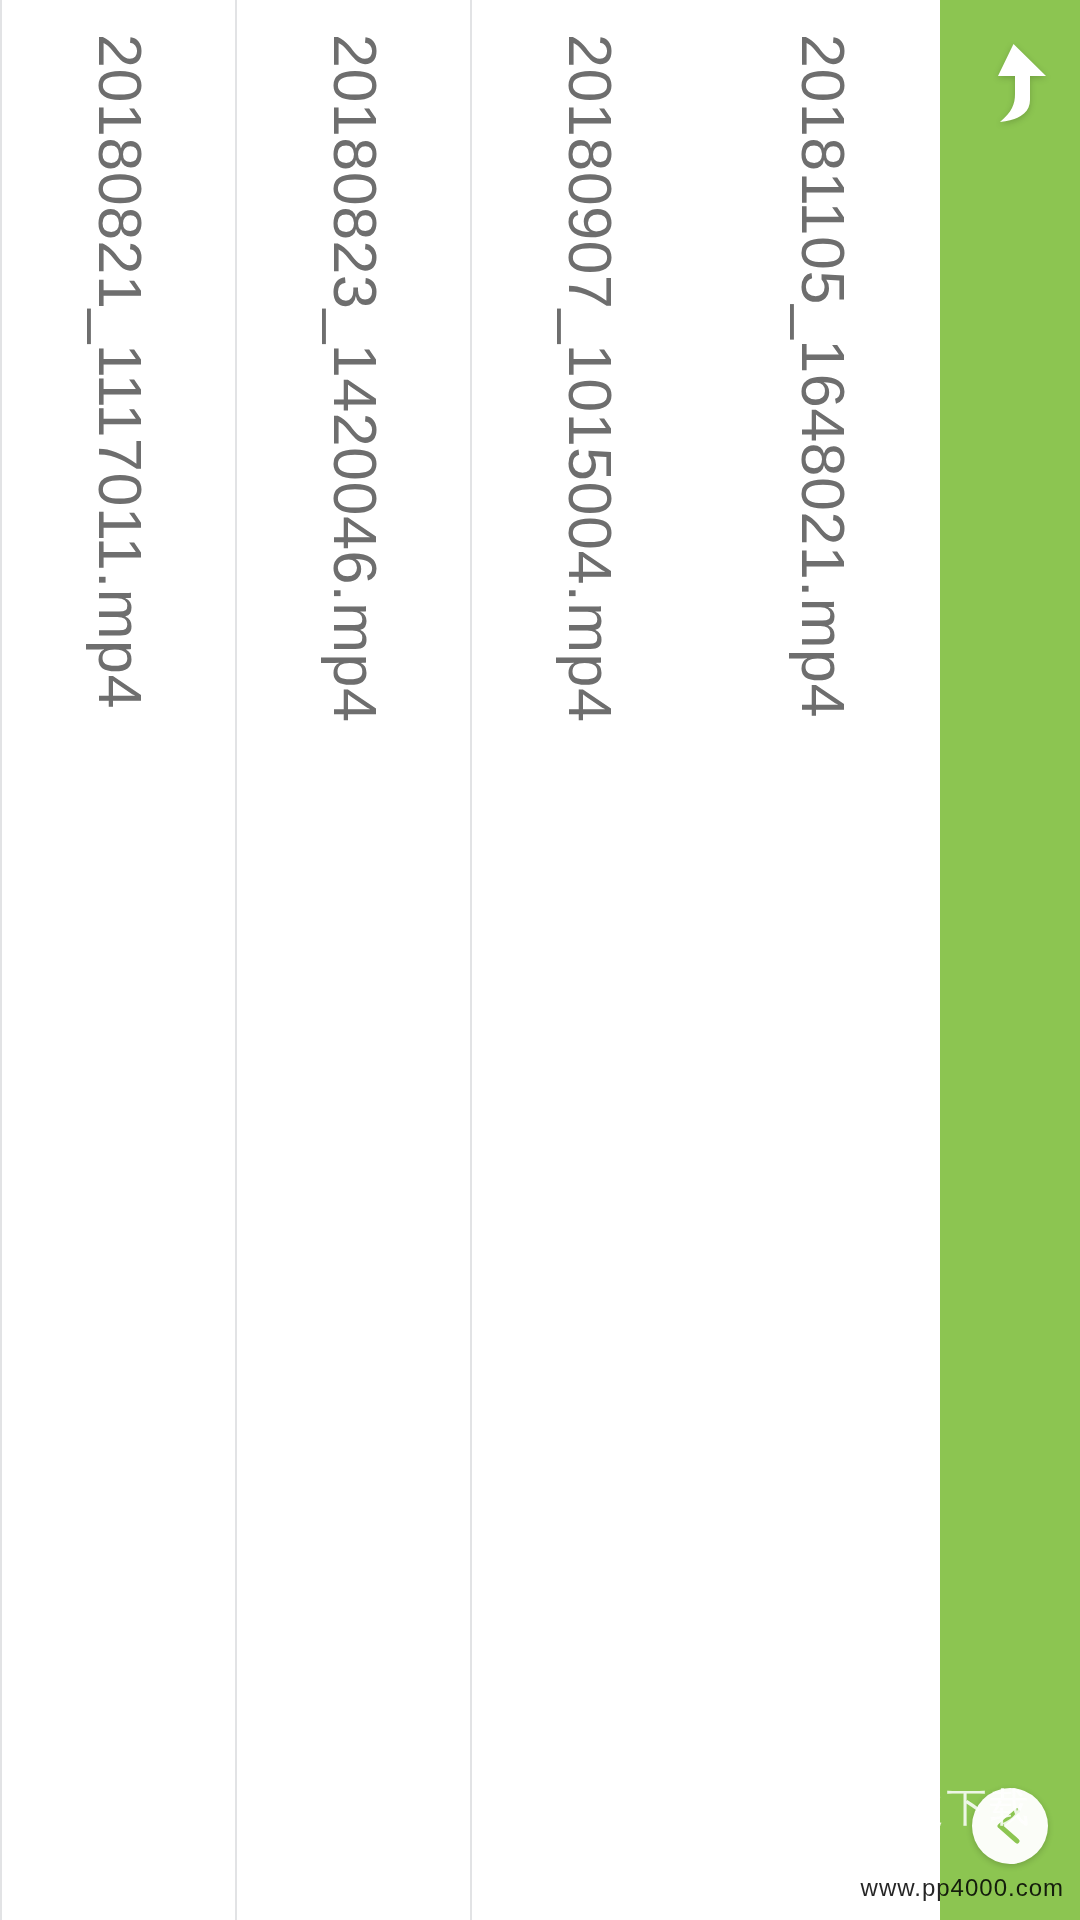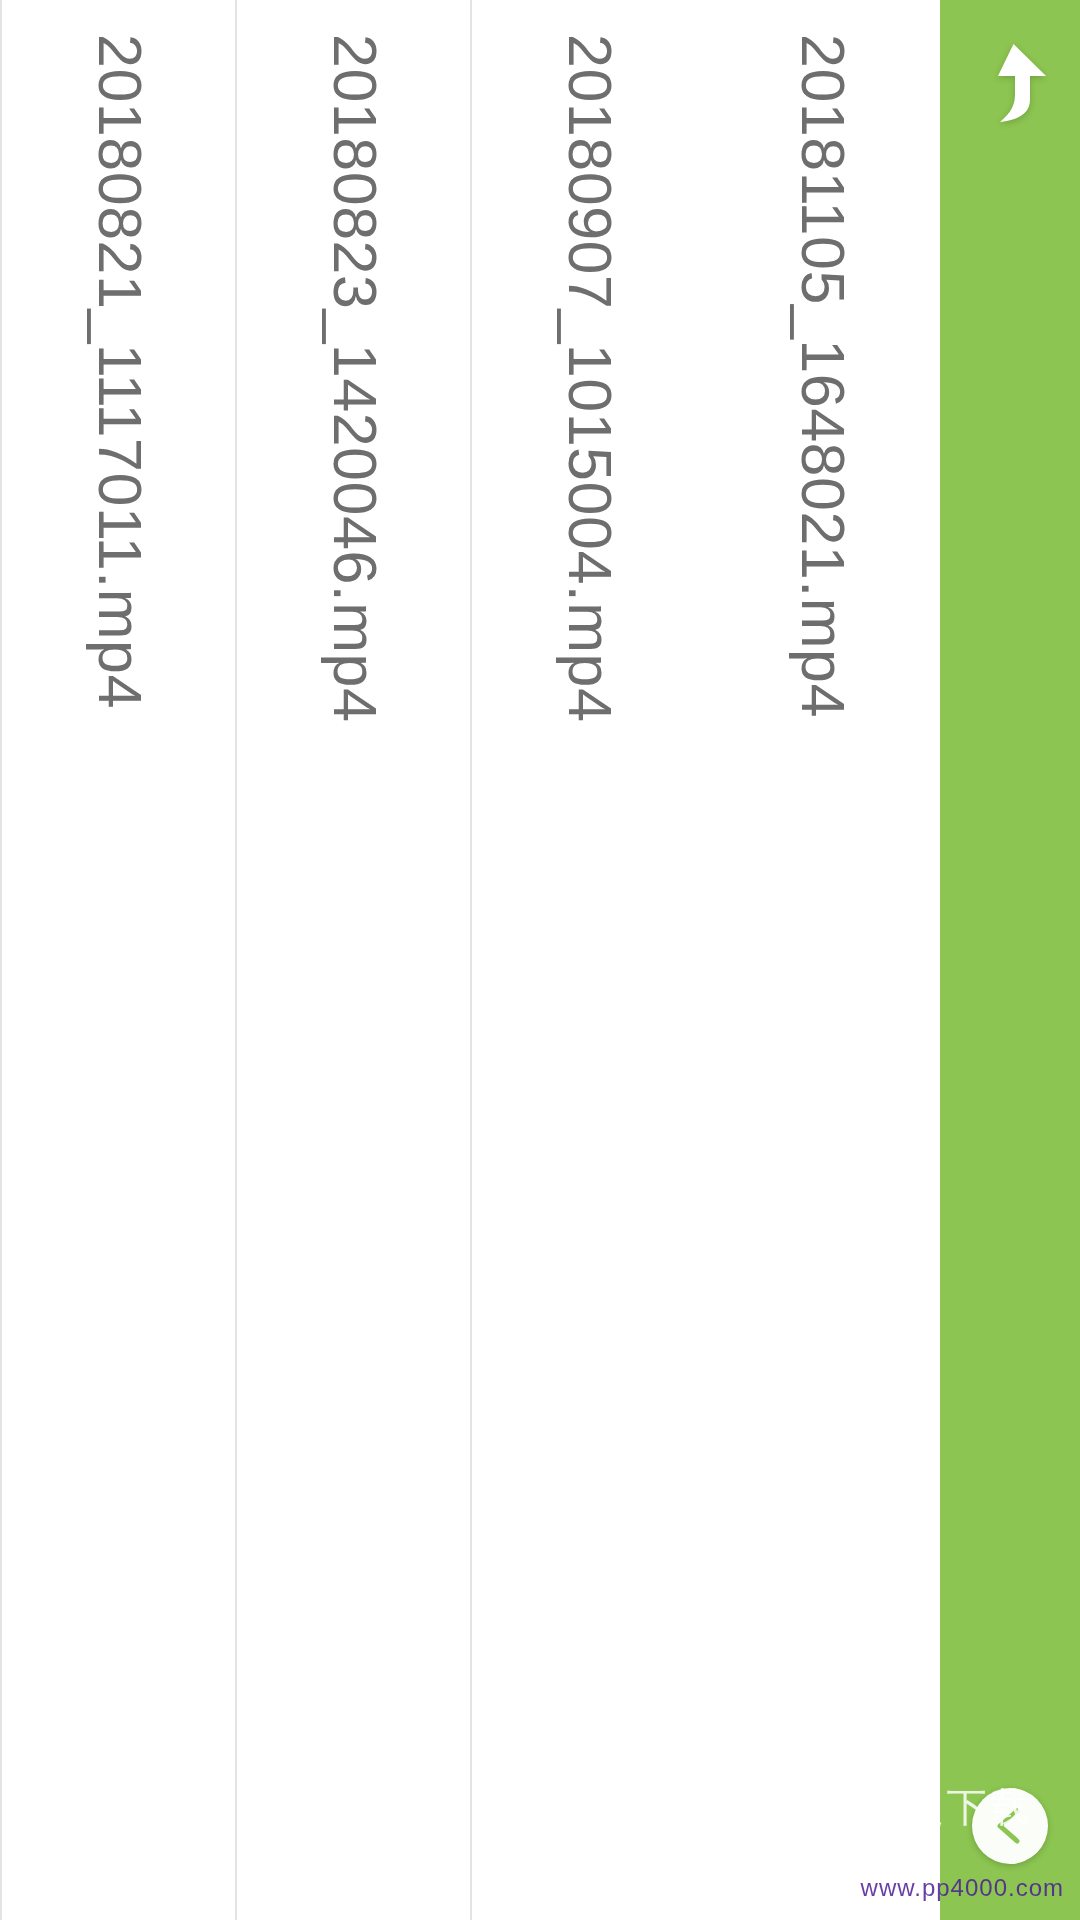--- a/index.html
+++ b/index.html
@@ -122,21 +122,21 @@
   .wm-text { display:flex; flex-direction:column; align-items:flex-start; }
   .wm-title {
     font-size:40px;
     color:#ffffff;
     line-height:1.05;
     letter-spacing:3px;
     font-family:"DejaVu Sans", sans-serif;
   }
   .wm-url {
     font-size:24px;
-    color:#4c1d95;
+    color:#000000;
     letter-spacing:1px;
     margin-top:4px;
   }
 </style>
 </head>
 <body>
 
 <div id="app">
 
   <div class="file-list">

